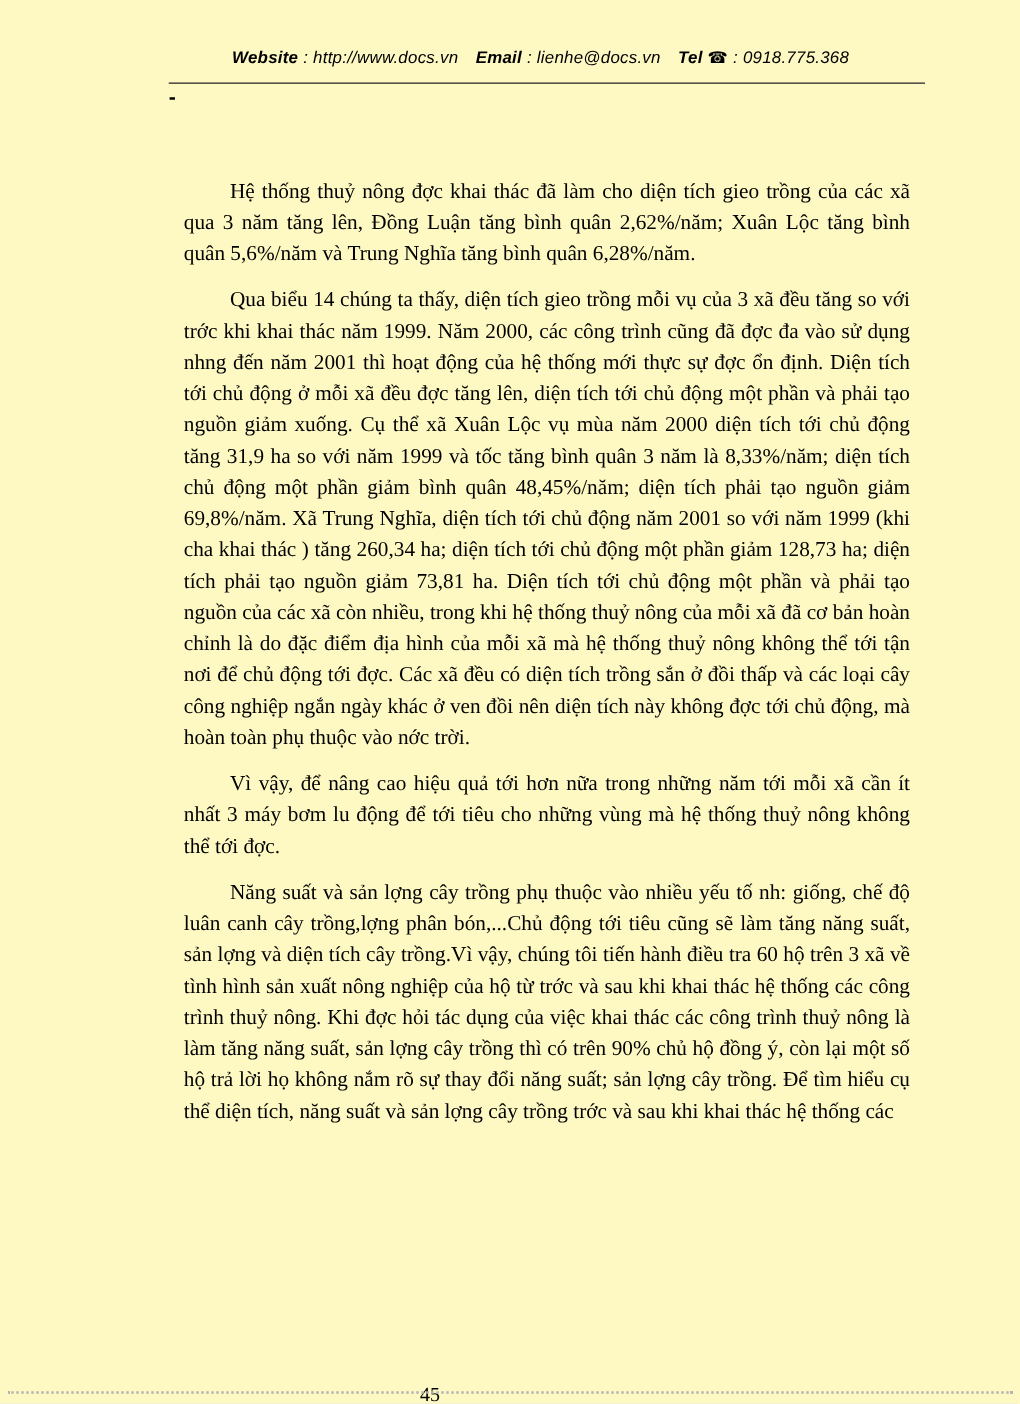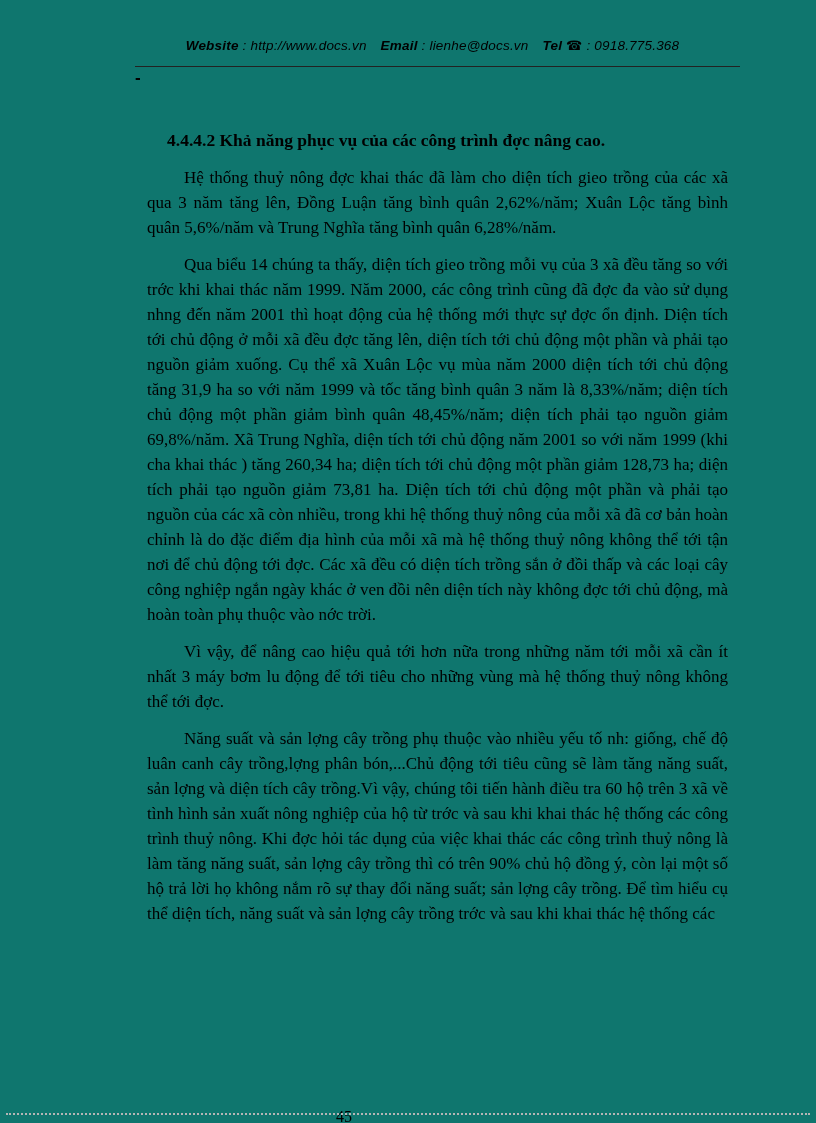--- a/index.html
+++ b/index.html
@@ -1,20 +1,20 @@
 <!DOCTYPE html>
 <html><head>
 <meta charset="utf-8">
 <style>
   html, body { margin: 0; padding: 0; background: #e8e8e8; }
   .page {
     position: relative;
     width: 816px;
     height: 1123px;
-    background: #0f766e;
+    background: #fef9c3;
     font-family: "Liberation Serif", "DejaVu Serif", serif;
     color: #000000;
     overflow: hidden;
     margin: 0 auto;
   }
   .header {
     position: absolute;
     top: 38px;
     left: 135px;
     width: 605px;
@@ -94,21 +94,20 @@
     <span class="lbl">Tel</span>
     <span class="phone-glyph">☎</span>
     <span class="val">: 0918.775.368</span>
   </div>
 
   <div class="header-rule"></div>
 
   <div class="margin-dash">-</div>
 
   <div class="content">
-    <h3>4.4.4.2 Khả năng phục vụ của các công trình đợc nâng cao.</h3>
     <p>Hệ thống thuỷ nông đợc khai thác đã làm cho diện tích gieo trồng của các xã qua 3 năm tăng lên, Đồng Luận tăng bình quân 2,62%/năm; Xuân Lộc tăng bình quân 5,6%/năm và Trung Nghĩa tăng bình quân 6,28%/năm.</p>
     <p>Qua biểu 14 chúng ta thấy, diện tích gieo trồng mỗi vụ của 3 xã đều tăng so với trớc khi khai thác năm 1999. Năm 2000, các công trình cũng đã đợc đa vào sử dụng nhng đến năm 2001 thì hoạt động của hệ thống mới thực sự đợc ổn định. Diện tích tới chủ động ở mỗi xã đều đợc tăng lên, diện tích tới chủ động một phần và phải tạo nguồn giảm xuống. Cụ thể xã Xuân Lộc vụ mùa năm 2000 diện tích tới chủ động tăng 31,9 ha so với năm 1999 và tốc tăng bình quân 3 năm là 8,33%/năm; diện tích chủ động một phần giảm bình quân 48,45%/năm; diện tích phải tạo nguồn giảm 69,8%/năm. Xã Trung Nghĩa, diện tích tới chủ động năm 2001 so với năm 1999 (khi cha khai thác ) tăng 260,34 ha; diện tích tới chủ động một phần giảm 128,73 ha; diện tích phải tạo nguồn giảm 73,81 ha. Diện tích tới chủ động một phần và phải tạo nguồn của các xã còn nhiều, trong khi hệ thống thuỷ nông của mỗi xã đã cơ bản hoàn chỉnh là do đặc điểm địa hình của mỗi xã mà hệ thống thuỷ nông không thể tới tận nơi để chủ động tới đợc. Các xã đều có diện tích trồng sắn ở đồi thấp và các loại cây công nghiệp ngắn ngày khác ở ven đồi nên diện tích này không đợc tới chủ động, mà hoàn toàn phụ thuộc vào nớc trời.</p>
     <p>Vì vậy, để nâng cao hiệu quả tới hơn nữa trong những năm tới mỗi xã cần ít nhất 3 máy bơm lu động để tới tiêu cho những vùng mà hệ thống thuỷ nông không thể tới đợc.</p>
     <p>Năng suất và sản lợng cây trồng phụ thuộc vào nhiều yếu tố nh: giống, chế độ luân canh cây trồng,lợng phân bón,...Chủ động tới tiêu cũng sẽ làm tăng năng suất, sản lợng và diện tích cây trồng.Vì vậy, chúng tôi tiến hành điều tra 60 hộ trên 3 xã về tình hình sản xuất nông nghiệp của hộ từ trớc và sau khi khai thác hệ thống các công trình thuỷ nông. Khi đợc hỏi tác dụng của việc khai thác các công trình thuỷ nông là làm tăng năng suất, sản lợng cây trồng thì có trên 90% chủ hộ đồng ý, còn lại một số hộ trả lời họ không nắm rõ sự thay đổi năng suất; sản lợng cây trồng. Để tìm hiểu cụ thể diện tích, năng suất và sản lợng cây trồng trớc và sau khi khai thác hệ thống các</p>
   </div>
 
   <div class="page-number">45</div>
 
   <div class="bottom-dotted"></div>
 

